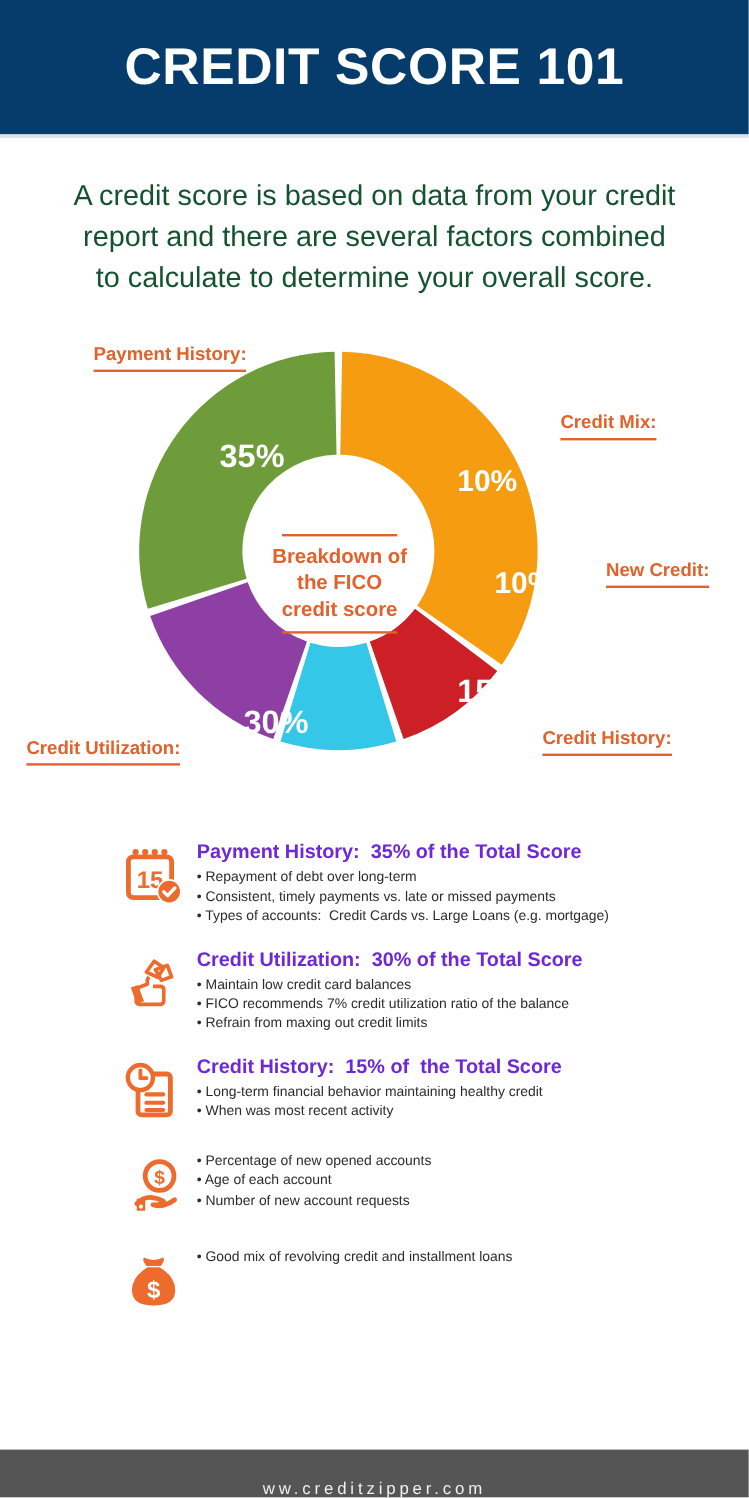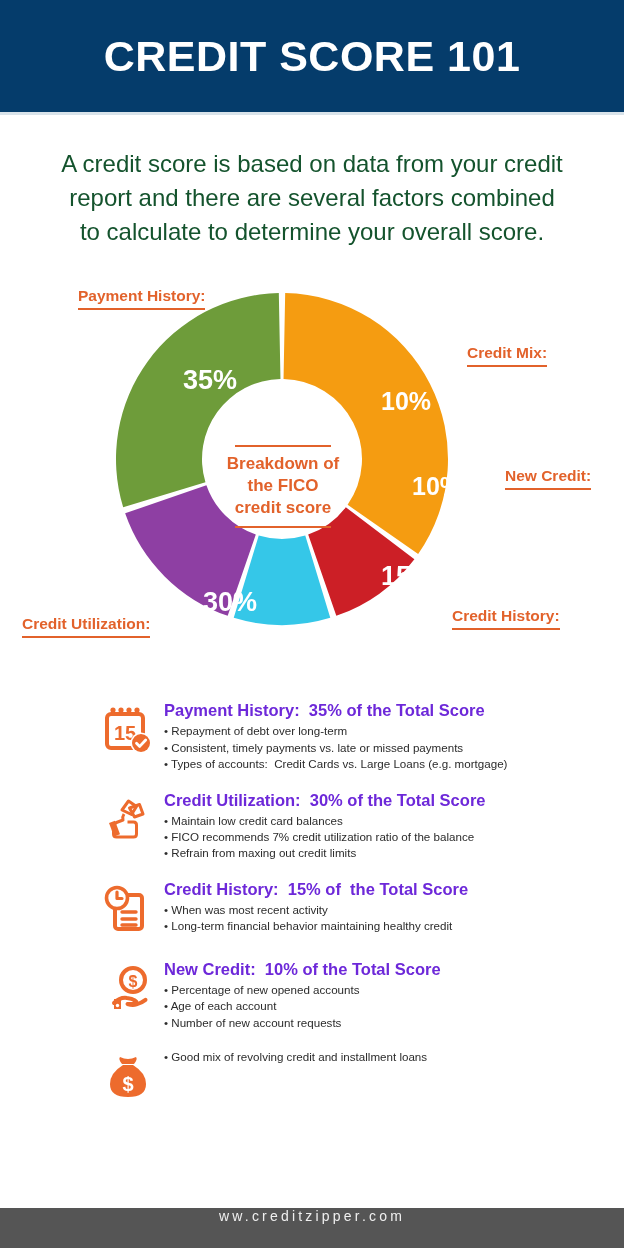--- a/index.html
+++ b/index.html
@@ -121,21 +121,21 @@
     line-height:1.42;
     white-space:pre;
   }
 
   
   .footer{
     position:absolute;
     bottom:0;left:0;
     width:624px;height:40px;
     background:#555555;
-    display:flex;align-items:flex-start;justify-content:center;
+    display:flex;align-items:flex-end;justify-content:center;
   }
   .footer-text{
     color:#f0f0f0;
     font-size:14px;
     letter-spacing:3.2px;
   }
 </style>
 </head>
 <body>
 
@@ -257,37 +257,36 @@
         <path d="M17 11 v6.5 h5" fill="none" stroke="#ED6B2D" stroke-width="3.2" stroke-linecap="round" stroke-linejoin="round"></path>
         <g stroke="#ED6B2D" stroke-width="3.4" stroke-linecap="round">
           <path d="M22 31 h14"></path>
             <path d="M22 38 h14"></path>
             <path d="M22 44 h14"></path>
         </g>
       </svg>
     </div>
     <div class="detail-body">
       <div class="detail-title">Credit History:  15% of  the Total Score</div>
+      <div class="bullet">• Long-term financial behavior maintaining healthy credit</div>
       <div class="bullet">• When was most recent activity</div>
-      <div class="bullet">• Long-term financial behavior maintaining healthy credit</div>
     </div>
   </div>
 
   <div class="detail-row">
     <div class="detail-icon">
       <svg width="56" height="56" viewBox="0 0 56 56">
         <circle cx="33" cy="19" r="12" fill="none" stroke="#ED6B2D" stroke-width="4"></circle>
         <text x="33" y="26" text-anchor="middle" fill="#ED6B2D" font-size="16" font-weight="bold" font-family="Liberation Sans, sans-serif">$</text>
         <path d="M14 42 q6 -6 13 -5 q5 0.6 8 2.4 q3 1.6 -0.5 3 q-3 1 -7 0.6 q5 1.6 9 0.4 q5 -1.5 9 -4.6" fill="none" stroke="#ED6B2D" stroke-width="4" stroke-linecap="round" stroke-linejoin="round"></path>
         <path d="M14 38 h7 v10 h-7 z" fill="#ED6B2D"></path>
         <circle cx="17.5" cy="44.5" r="1.7" fill="#ffffff"></circle>
       </svg>
     </div>
     <div class="detail-body">
-      <div class="detail-title">New Credit:  10% of the Total Score</div>
       <div class="bullet">• Percentage of new opened accounts</div>
       <div class="bullet">• Age of each account</div>
       <div class="bullet">• Number of new account requests</div>
     </div>
   </div>
 
   <div class="detail-row">
     <div class="detail-icon">
       <svg width="56" height="56" viewBox="0 0 56 56">
         <path d="M22 14 q-4 -5 -2 -7 q4 2 8 2 q4 0 8 -2 q2 2 -2 7 z" fill="#ED6B2D"></path>

